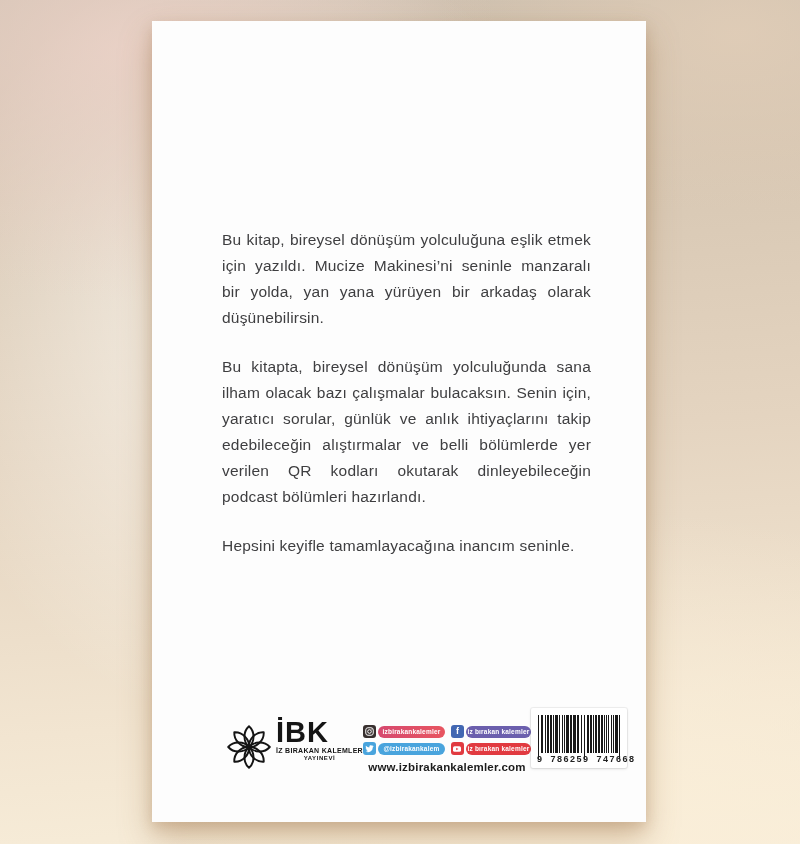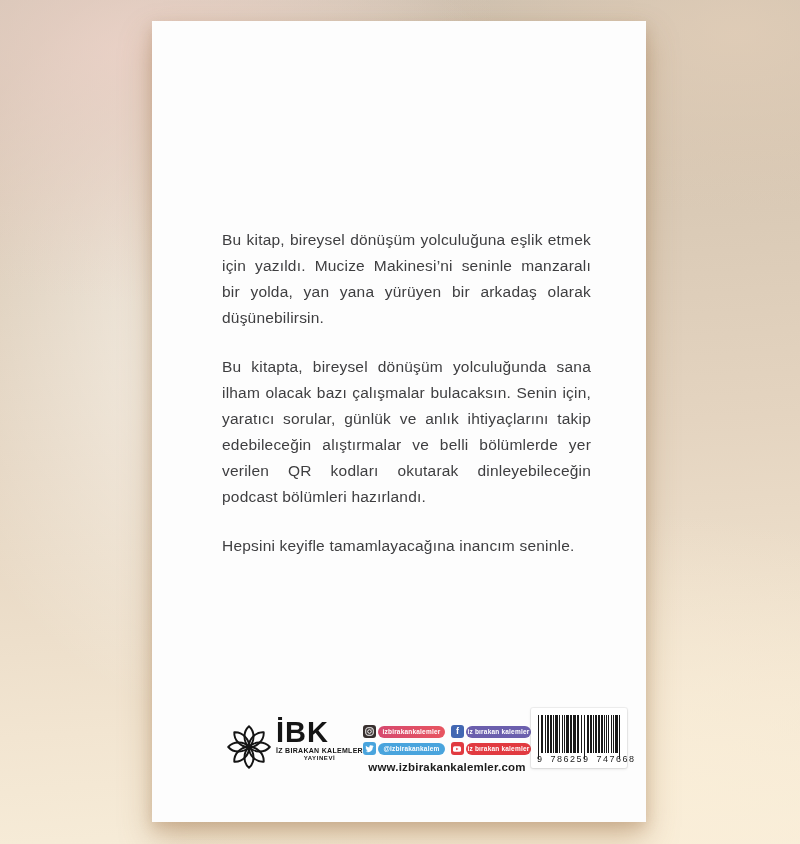--- a/index.html
+++ b/index.html
@@ -52,21 +52,21 @@
   
   .barcode{
     margin-top:8px;width:96px;background:#fff;border-radius:2px;
     box-shadow:0 0 0 1px rgba(0,0,0,.05),0 1px 3px rgba(0,0,0,.12);
     padding:7px 6px 4px;box-sizing:border-box;
   }
   .bars{position:relative;height:38px;display:flex;align-items:flex-start;justify-content:center;overflow:visible;}
   .bars span{background:#181818;height:38px;flex:none;display:block;}
   .bars i{flex:none;display:block;height:38px;}
   .bars .guard{height:44px;}
-  .bc-digits{margin-top:1px;text-align:center;font-size:9px;color:#222;letter-spacing:1.5px;word-spacing:3px;white-space:nowrap;position:relative;background:transparent;}
+  .bc-digits{margin-top:1px;text-align:center;font-size:9px;color:#222;letter-spacing:1.5px;word-spacing:3px;white-space:nowrap;position:relative;background:transparent;font-weight:bold;}
 </style>
 </head>
 <body>
 
 <div class="cover">
 
   <div class="blurb">
     <p>Bu kitap, bireysel dönüşüm yolculuğuna eşlik etmek için yazıldı. Mucize Makinesi’ni seninle manzaralı bir yolda, yan yana yürüyen bir arkadaş olarak düşünebilirsin.</p>
     <p>Bu kitapta, bireysel dönüşüm yolculuğunda sana ilham olacak bazı çalışmalar bulacaksın. Senin için, yaratıcı sorular, günlük ve anlık ihtiyaçlarını takip edebileceğin alıştırmalar ve belli bölümlerde yer verilen QR kodları okutarak dinleyebileceğin podcast bölümleri hazırlandı.</p>
     <p>Hepsini keyifle tamamlayacağına inancım seninle.</p>

